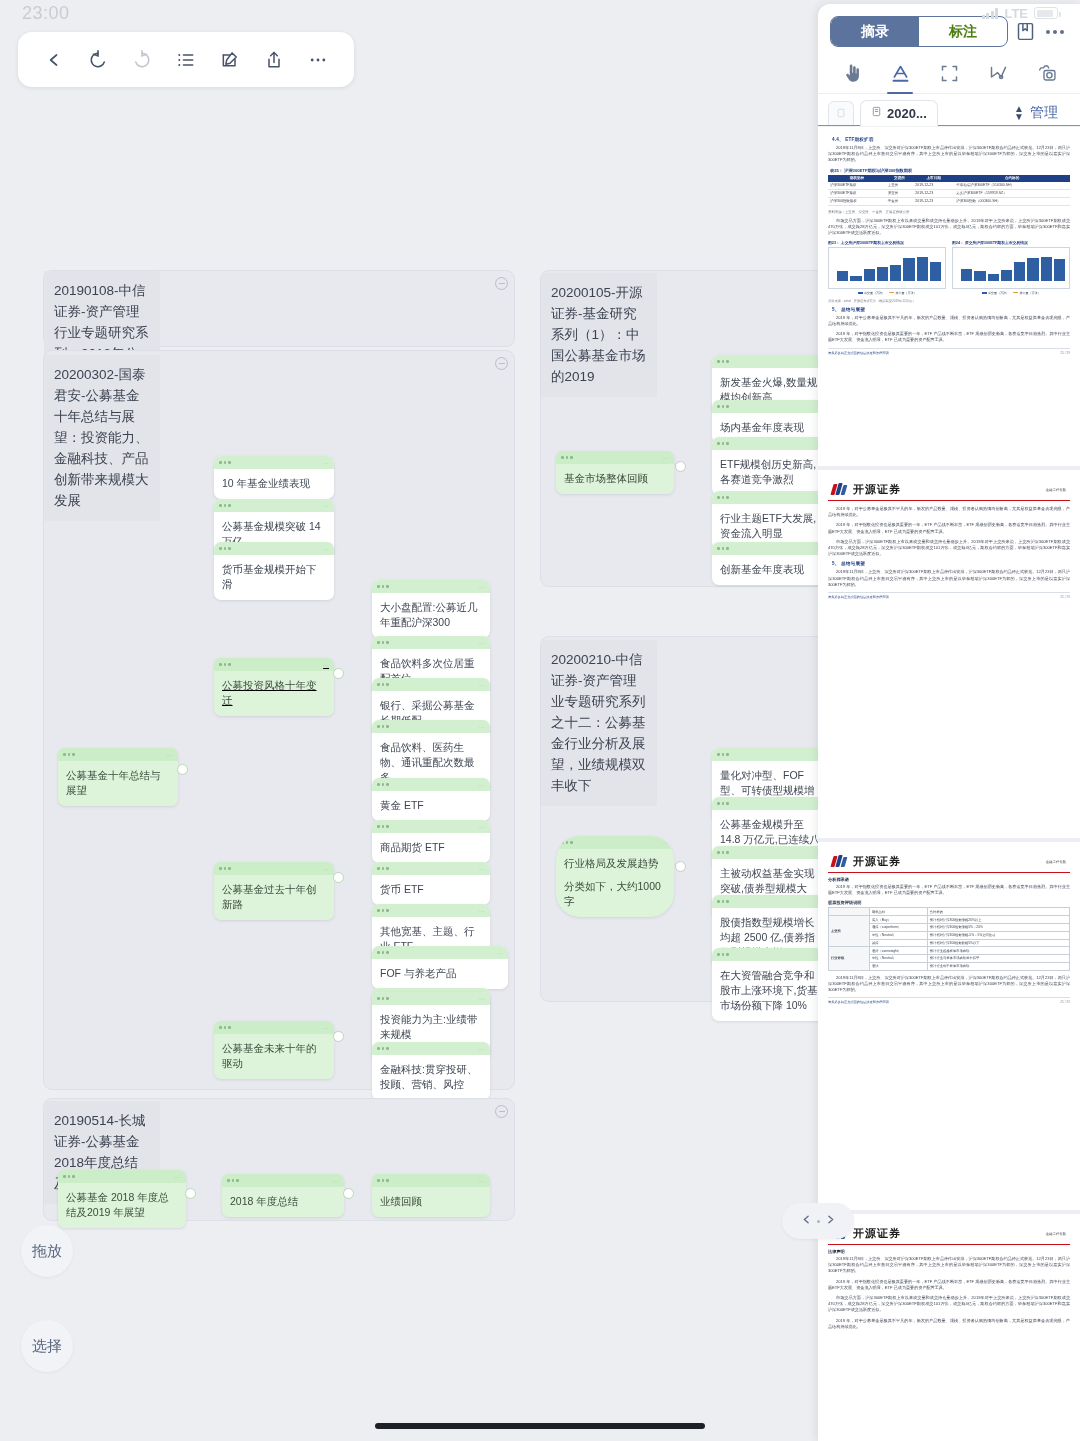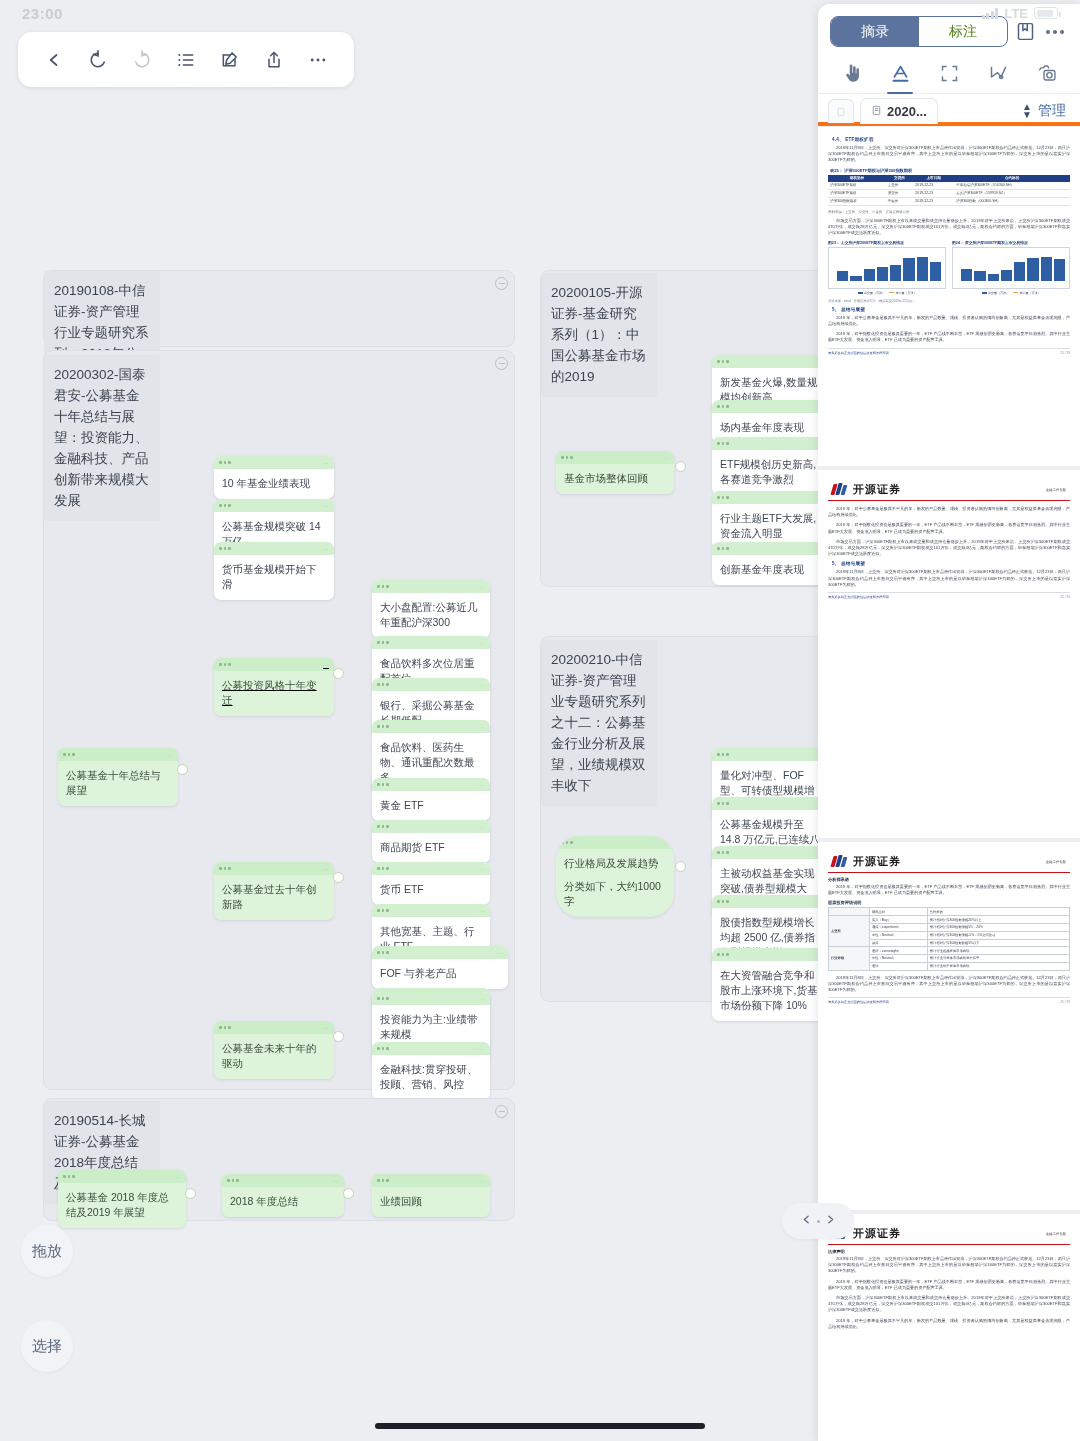--- a/index.html
+++ b/index.html
@@ -9,21 +9,21 @@
     background:#eceef1;
     position:relative;
   }
 
   
   #status-bar{
     position:absolute; top:0; left:0; width:1080px; height:26px;
     display:flex; align-items:center; justify-content:space-between;
     padding:0 22px; z-index:40; pointer-events:none;
   }
-  #status-bar .clock{ font-size:15px; color:#c9ccd1; font-weight:700; letter-spacing:.5px;}
+  #status-bar .clock{ font-size:18px; color:#c9ccd1; font-weight:400; letter-spacing:.5px;}
   .status-right{ display:flex; align-items:center; gap:6px; }
   .sig{ display:flex; align-items:flex-end; gap:1.5px; height:11px;}
   .sig i{ display:block; width:3px; background:#d6d9dd; border-radius:.5px;}
   .sig i:nth-child(1){height:4px}.sig i:nth-child(2){height:6px}
   .sig i:nth-child(3){height:8px}.sig i:nth-child(4){height:11px}
   .lte{ font-size:13px; color:#d6d9dd; font-weight:600;}
   .batt{ width:24px;height:12px;border:1.5px solid #dfe2e6;border-radius:3px;position:relative;}
   .batt::after{content:"";position:absolute;right:-3.5px;top:3.5px;width:2px;height:5px;background:#dfe2e6;border-radius:0 1px 1px 0;}
   .batt i{position:absolute;left:1.5px;top:1.5px;bottom:1.5px;width:16px;background:#e6e9ec;border-radius:1px;}
 
@@ -102,21 +102,21 @@
   }
 
   
   #doc-panel{
     position:absolute; right:0; top:4px; width:262px; height:1437px;
     background:#fff; border-top-left-radius:12px;
     box-shadow:-2px 0 8px rgba(50,60,80,.10);
     z-index:30; overflow:hidden;
   }
   #panel-head{ padding:12px 12px 0 12px; }
-  .seg-row{ display:flex; align-items:center; gap:4px; }
+  .seg-row{ display:flex; align-items:center; gap:4px;font-weight:bold; }
   .segmented{
     flex:1; height:31px; border:1px solid #5c739e; border-radius:8px;
     display:flex; overflow:hidden;
   }
   .segmented .seg{
     flex:1; display:flex;align-items:center;justify-content:center;
     font-size:14px; color:#4d7c0f;
   }
   .segmented .seg.active{ background:#5c739e; color:#fff; }
   .head-ico{ width:26px;height:26px;display:flex;align-items:center;justify-content:center;color:#50617f;}
@@ -128,22 +128,22 @@
     padding:12px 16px 0 16px; border-bottom:1px solid #eceef1;
   }
   .tool{ width:34px;height:34px;display:flex;align-items:center;justify-content:center;
     color:#6b7a93; position:relative; padding-bottom:6px;}
   .tool.active{ color:#4a6aa5; }
   .tool.active::after{
     content:""; position:absolute; bottom:-1px; left:4px; right:4px; height:2.5px;
     background:#4a6aa5; border-radius:2px;
   }
 
-  #tab-row{ display:flex; align-items:center; padding:6px 10px 0 10px; gap:6px;
-    border-bottom:4px solid #f97316; height:32px; }
+  #tab-row{ display:flex; align-items:center; padding:6px 18px 0 10px; gap:6px;
+    border-bottom:1px solid #f97316; height:32px; }
   .ghost-tab{
     width:26px;height:24px;border:1px solid #e2e5ea;border-bottom:none;
     border-radius:6px 6px 0 0; background:#fafbfc;
     display:flex;align-items:center;justify-content:center;color:#d2d6dc;font-size:9px;
   }
   .file-tab{
     display:flex;align-items:center;gap:5px; height:26px;padding:0 10px;
     border:1px solid #e2e5ea;border-bottom:none;border-radius:7px 7px 0 0;
     background:#fff; font-size:13px;color:#31394a; font-weight:600;
   }

